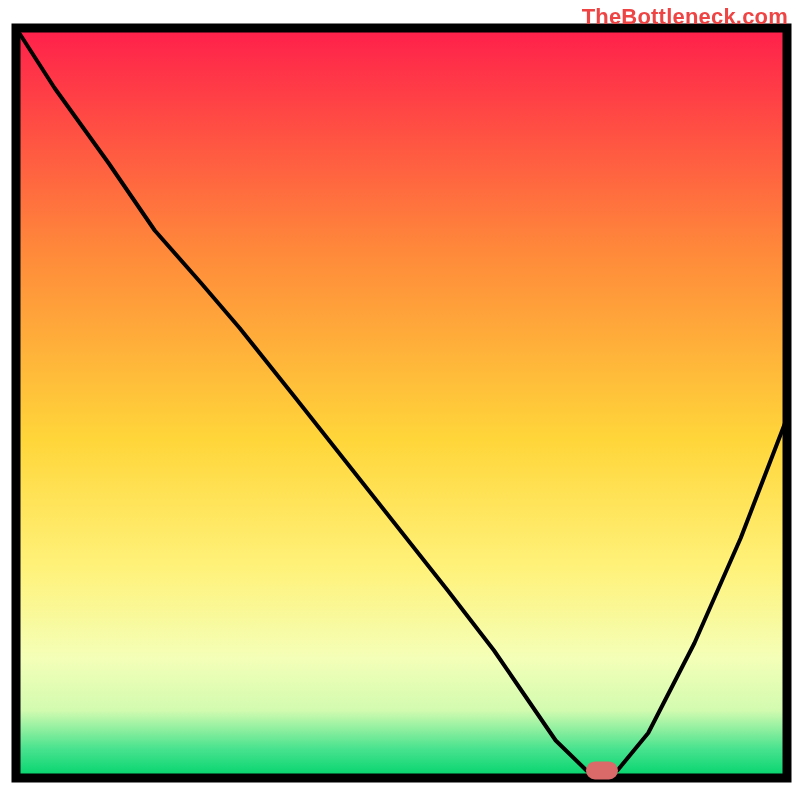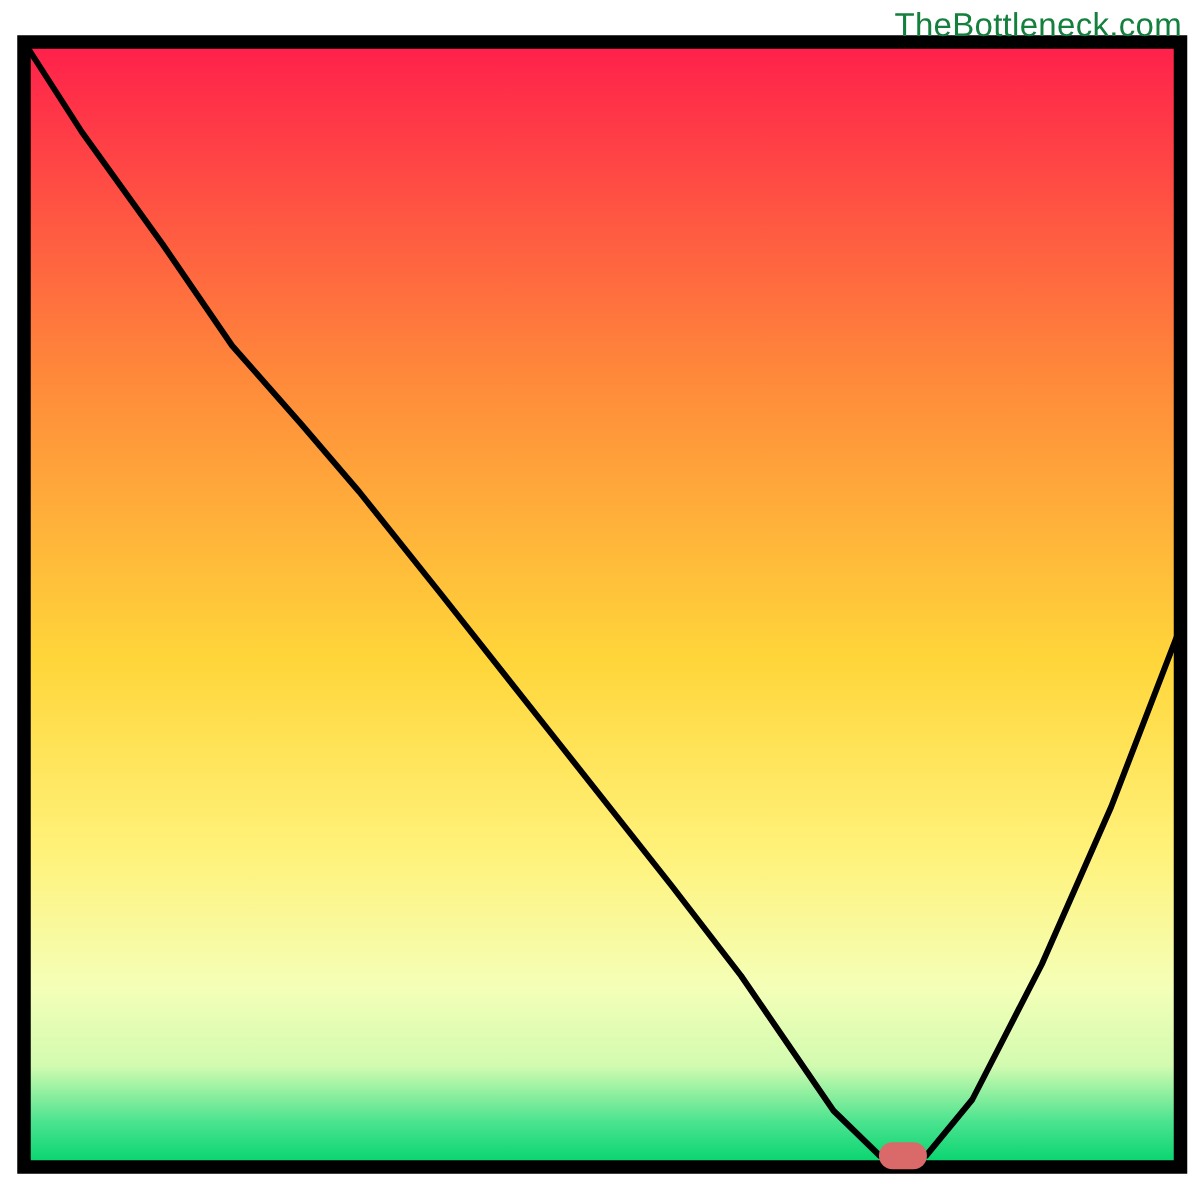--- a/index.html
+++ b/index.html
@@ -13,23 +13,23 @@
   }
   .stage {
     position: relative;
     width: 800px;
     height: 800px;
   }
   .watermark {
     position: absolute;
     top: 4px;
     right: 12px;
-    color: #15803d;
+    color: #ef4444;
     font-size: 22px;
-    font-weight: 400;
+    font-weight: 700;
     letter-spacing: 0.2px;
     z-index: 10;
     margin-left: 40px;
   }
   svg.chart {
     position: absolute;
     left: 0;
     top: 0;
     width: 800px;
     height: 800px;

